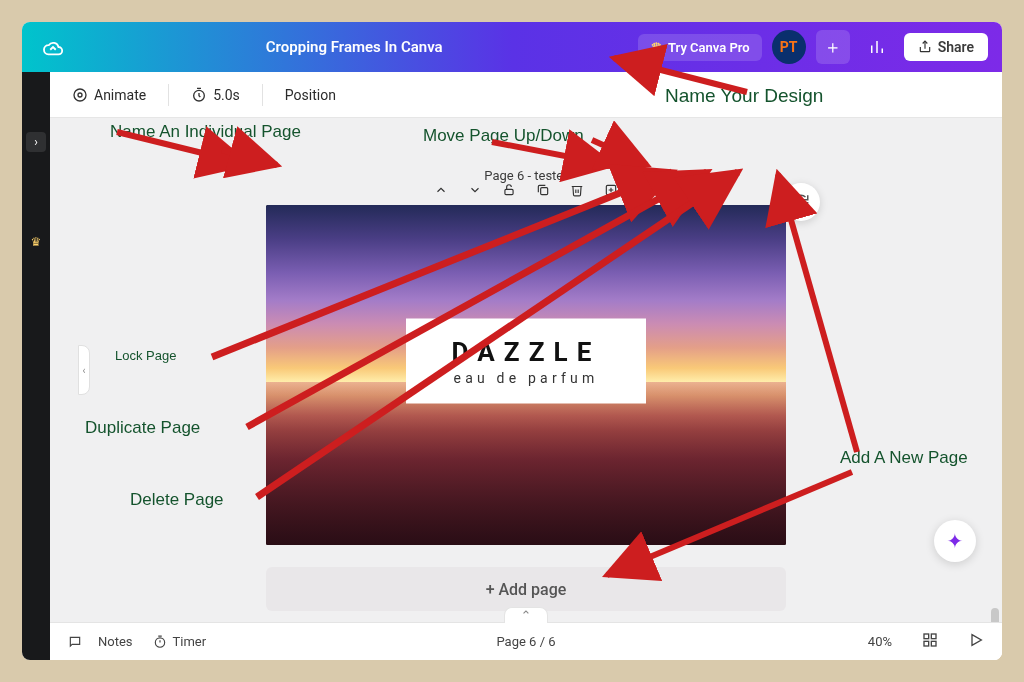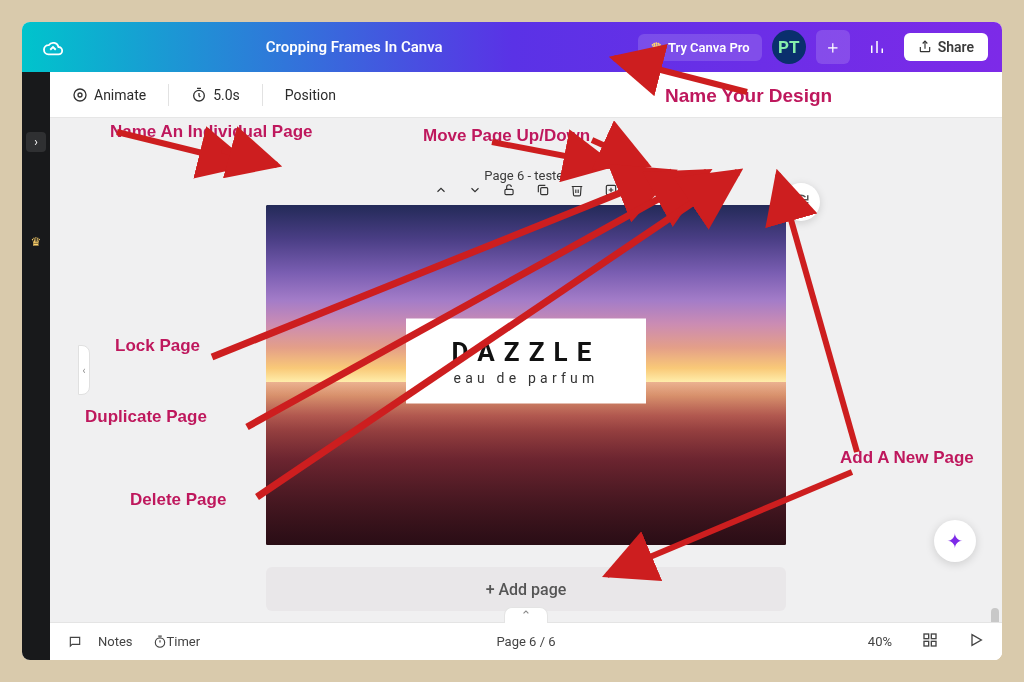--- a/index.html
+++ b/index.html
@@ -40,23 +40,23 @@
     padding: 6px 12px;
     border-radius: 6px;
     font-size: 13px;
     font-weight: 600;
     display: flex; align-items: center; gap: 6px;
     cursor: pointer;
   }
   .crown { color: #ffd36b; font-size: 13px; }
   .avatar {
     width: 34px; height: 34px; border-radius: 50%;
-    background: #0a2f6d; color: #86efac;
+    background: #0a2f6d; color: #f97316;
     display: flex; align-items: center; justify-content: center;
-    font-weight: 700; font-size: 17px;
+    font-weight: 700; font-size: 14px;
   }
   .icon-btn {
     width: 34px; height: 34px; border-radius: 6px;
     display: flex; align-items: center; justify-content: center;
     color: #fff; cursor: pointer; font-size: 18px;
   }
   .icon-btn.boxed { background: rgba(255,255,255,0.15); }
   .share-btn {
     background: #fff; color: #3b3b3b; padding: 6px 14px;
     border-radius: 6px; font-weight: 600; font-size: 14px;
@@ -153,21 +153,21 @@
   }
   .footer .mid { position:absolute; left:50%; transform:translateX(-50%);}
   .footer .right { margin-left:auto; display:flex; gap:30px; align-items:center;}
   .footer-tab {
     position:absolute; top:-16px; left:50%; transform:translateX(-50%);
     width:44px; height:16px; background:#fff; border:1px solid #e4e4e4; border-bottom:none;
     border-radius: 8px 8px 0 0; display:flex; align-items:center; justify-content:center; color:#888;
   }
   
   .anno {
-    position: absolute; color: #be185d; font-weight: 700;
+    position: absolute; color: #14532d; font-weight: 400;
     font-family: "Segoe UI", Arial, sans-serif;
     text-shadow: 0 0 1px rgba(255,255,255,0.4);
     pointer-events: none; white-space: nowrap;
   }
   svg.arrows { position:absolute; left:22px; top:22px; width:980px; height:638px; pointer-events:none; }
   .scrollbar-r { position:absolute; right:3px; top:60px; bottom:38px; width:8px; background:transparent;}
   .scrollbar-r::after{content:""; position:absolute; top:430px; width:8px; height:80px; background:#c8c8c8; border-radius:4px;}
   .edge-handle{
     position:absolute; left:28px; top:50%; transform:translateY(-50%);
     width:12px; height:50px; background:#fff; border-radius: 0 8px 8px 0;
@@ -313,21 +313,21 @@
       </div>
 
       <div class="footer">
         <div class="footer-tab">⌃</div>
         <span style="display:flex;gap:16px;align-items:center;">
           <svg width="14" height="14" viewBox="0 0 24 24" stroke="#444" fill="none" stroke-width="2">
               <path d="M4 4h16v12H7l-3 3z"></path>
             </svg>
           <span>Notes</span>
         </span>
-        <span style="display:flex;align-items:center;">
+        <span style="display:flex;gap:6px;align-items:center;">
           <svg width="14" height="14" viewBox="0 0 24 24" stroke="#444" fill="none" stroke-width="2">
               <circle cx="12" cy="13" r="8"></circle>
               <path d="M12 9v4"></path>
               <path d="M9 2h6"></path>
             </svg>
           <span>Timer</span>
         </span>
         <span class="mid">Page 6 / 6</span>
         <div class="right">
           <span>40%</span>
@@ -342,22 +342,22 @@
               </svg></span>
         </div>
       </div>
     </div>
   </div>
 </div>
 
 <div class="anno" style="left:665px; top:85px; font-size:19px;">Name Your Design</div>
 <div class="anno" style="left:110px; top:122px; font-size:17px;">Name An Individual Page</div>
 <div class="anno" style="left:423px; top:126px; font-size:17px;">Move Page Up/Down</div>
-<div class="anno" style="left:115px; top:336px; font-size:17px;">Lock Page</div>
-<div class="anno" style="left:85px; top:407px; font-size:17px;">Duplicate Page</div>
+<div class="anno" style="left:115px; top:348px; font-size:13px;">Lock Page</div>
+<div class="anno" style="left:85px; top:418px; font-size:17px;">Duplicate Page</div>
 <div class="anno" style="left:130px; top:490px; font-size:17px;">Delete Page</div>
 <div class="anno" style="left:840px; top:448px; font-size:17px;">Add A New Page</div>
 
 <svg class="arrows">
   <defs>
     <marker id="ah" viewBox="0 0 10 10" refX="9" refY="5" markerWidth="9" markerHeight="9" orient="auto-start-reverse">
       <path d="M 0 0 L 10 5 L 0 10 z" fill="#cd1e1f"></path>
     </marker>
   </defs>
 

